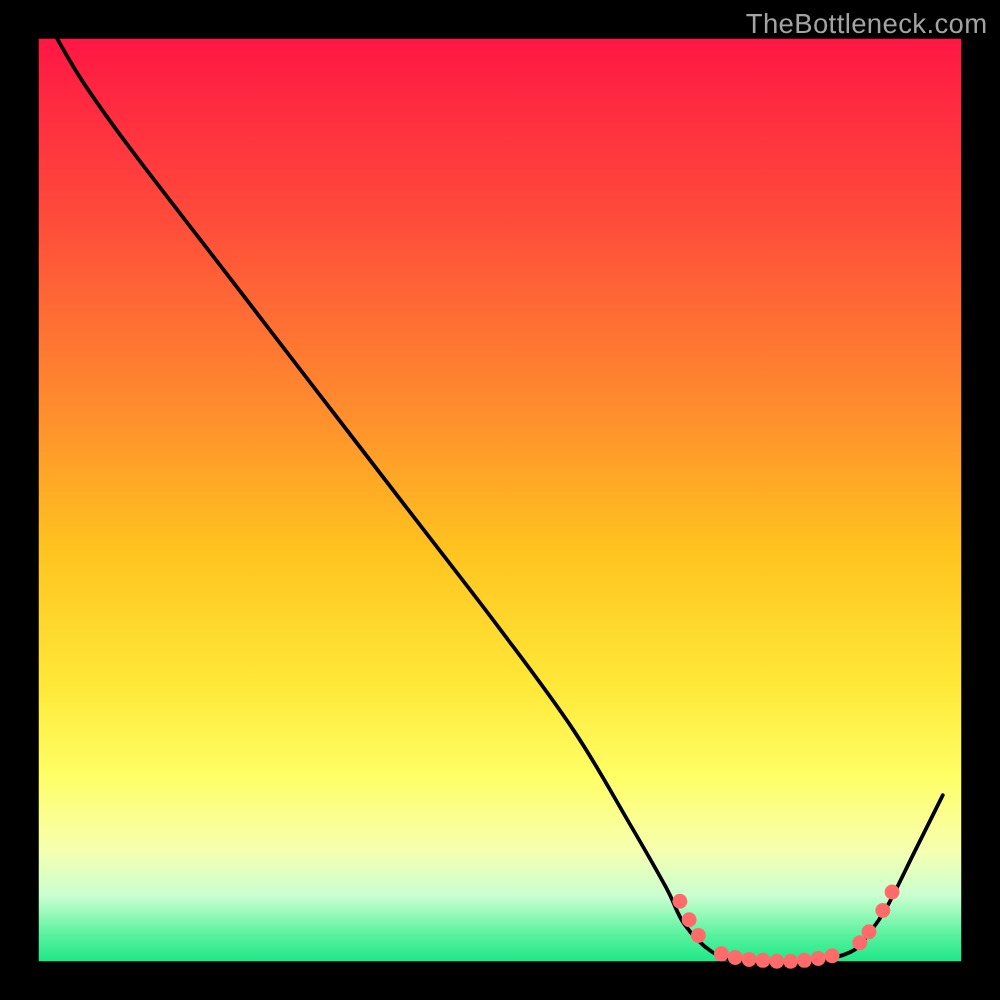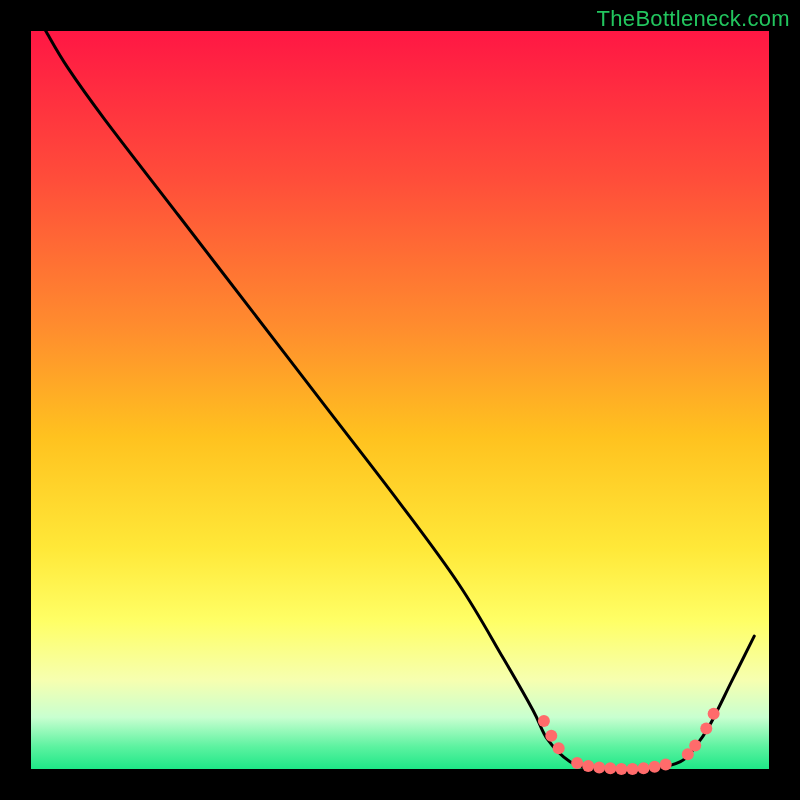--- a/index.html
+++ b/index.html
@@ -14,21 +14,21 @@
   .stage {
     position: relative;
     width: 800px;
     height: 800px;
     background: #000;
   }
   .watermark {
     position: absolute;
     top: 6px;
     right: 10px;
-    color: #22c55e;
+    color: #a3a3a3;
     font-size: 22px;
     font-weight: 500;
     letter-spacing: 0.3px;
     user-select: none;
   }
   svg { display: block; }
 </style>
 </head>
 <body>
 

